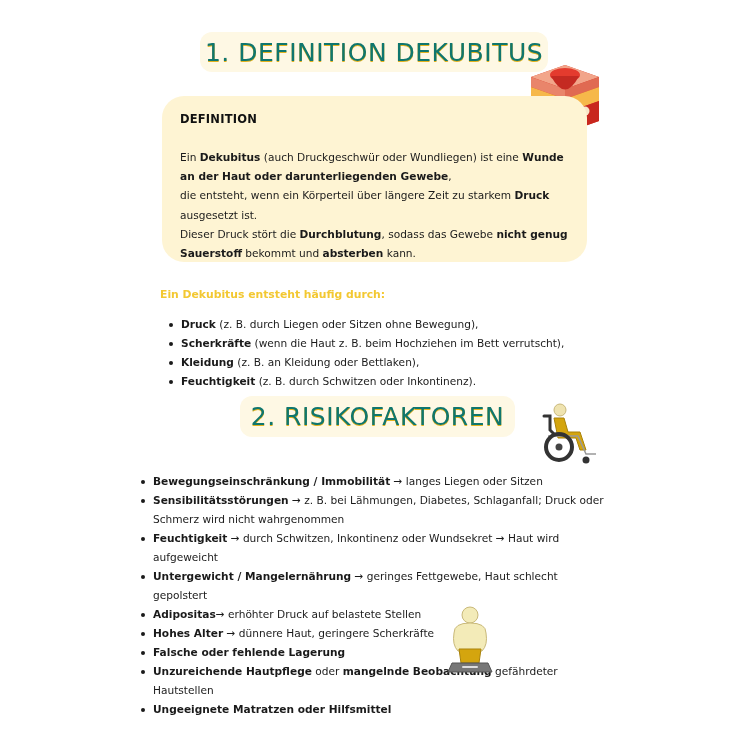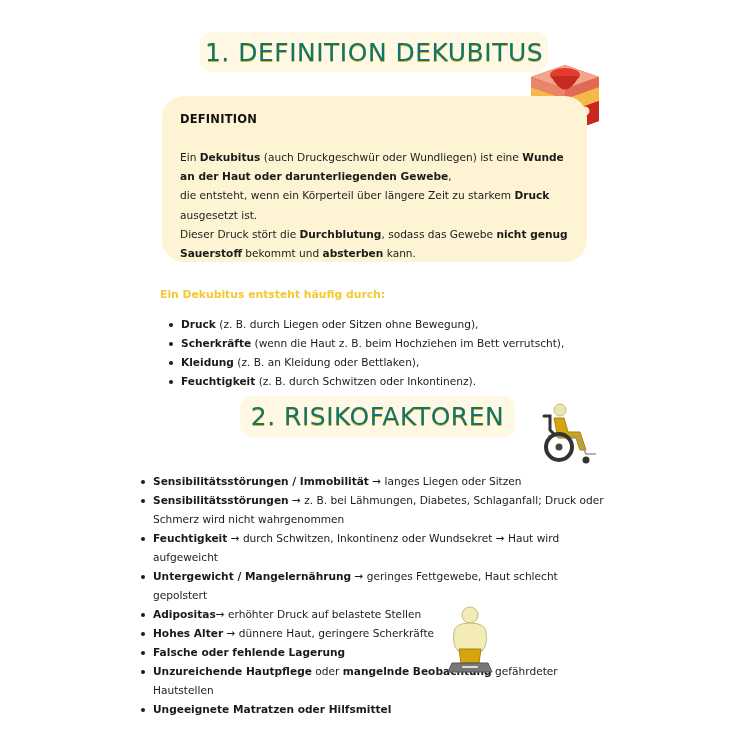--- a/index.html
+++ b/index.html
@@ -98,21 +98,21 @@
   <circle cx="22" cy="8" r="6" fill="#EFE3B0" stroke="#C9B97A" stroke-width="1"></circle>
   <path d="M16,16 h10 l4,14 h12 l6,18 h-6 l-4,-12 h-18 Z" fill="#D4A50E" stroke="#A9820A" stroke-width="1"></path>
   <path d="M6,14 h6 v14 l4,4" fill="none" stroke="#333" stroke-width="3" stroke-linecap="round"></path>
   <path d="M10,34 h30 l8,18 h10" fill="none" stroke="#999" stroke-width="1.5"></path>
   <circle cx="21" cy="45" r="13" fill="none" stroke="#333" stroke-width="4"></circle>
   <circle cx="21" cy="45" r="3.5" fill="#444"></circle>
   <circle cx="48" cy="58" r="3.5" fill="#333"></circle>
 </svg>
 
 <ul class="risk-list">
-  <li id="risk-0"><b>Sensibilitätsstörungen / Immobilität</b><span> → langes Liegen oder Sitzen</span></li>
+  <li id="risk-0"><b>Bewegungseinschränkung / Immobilität</b><span> → langes Liegen oder Sitzen</span></li>
   <li id="risk-1"><b>Sensibilitätsstörungen</b><span> → z. B. bei Lähmungen, Diabetes, Schlaganfall; Druck oder Schmerz wird nicht wahrgenommen</span></li>
   <li id="risk-3"><b>Feuchtigkeit</b><span>  → durch Schwitzen, Inkontinenz oder Wundsekret → Haut wird aufgeweicht</span></li>
   <li id="risk-4"><b>Untergewicht / Mangelernährung</b><span> → geringes Fettgewebe, Haut schlecht gepolstert</span></li>
   <li id="risk-5"><b>Adipositas</b><span>→ erhöhter Druck auf belastete Stellen</span></li>
   <li id="risk-6"><b>Hohes Alter</b><span> → dünnere Haut, geringere Scherkräfte</span></li>
   <li id="risk-7"><b>Falsche oder fehlende Lagerung</b></li>
   <li id="risk-9"><b>Unzureichende Hautpflege</b><span> oder </span><b>mangelnde Beobachtung</b><span> gefährdeter Hautstellen</span></li>
   <li id="risk-8"><b>Ungeeignete Matratzen oder Hilfsmittel</b></li>
 </ul>
 

